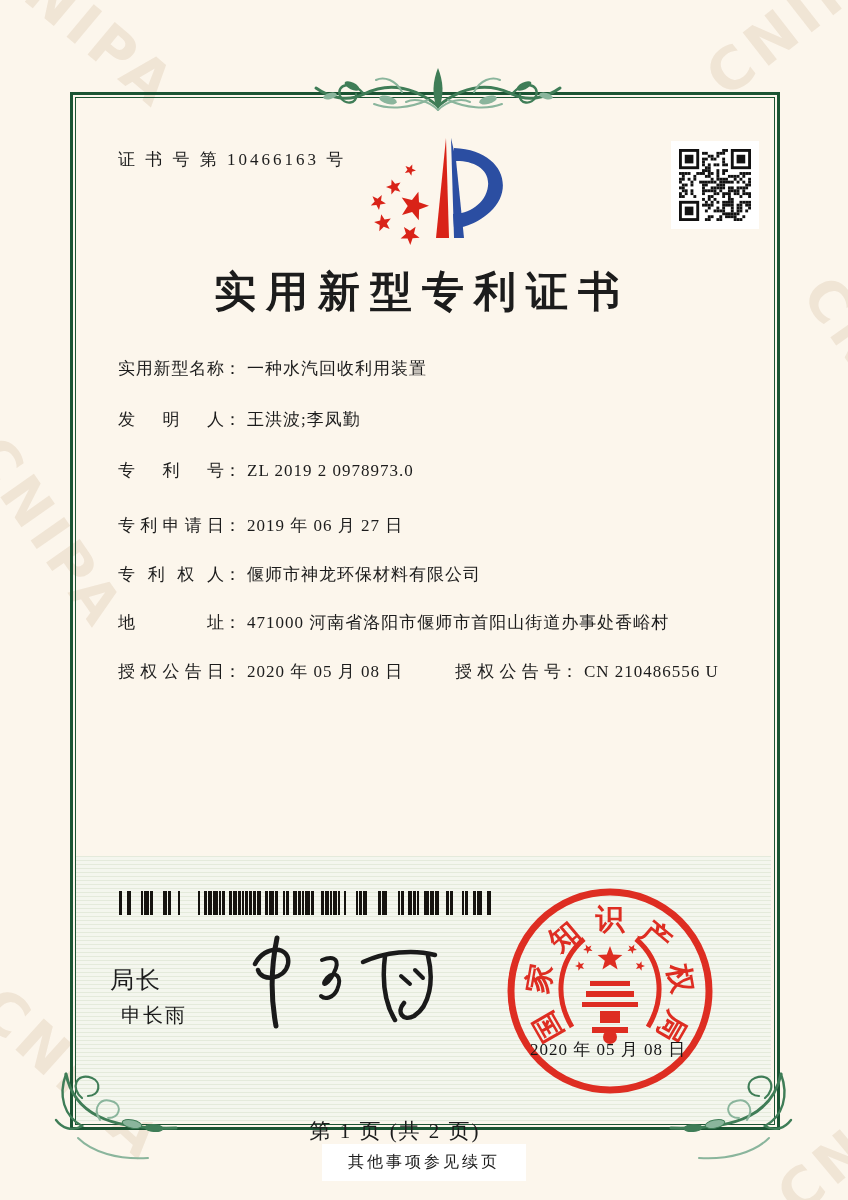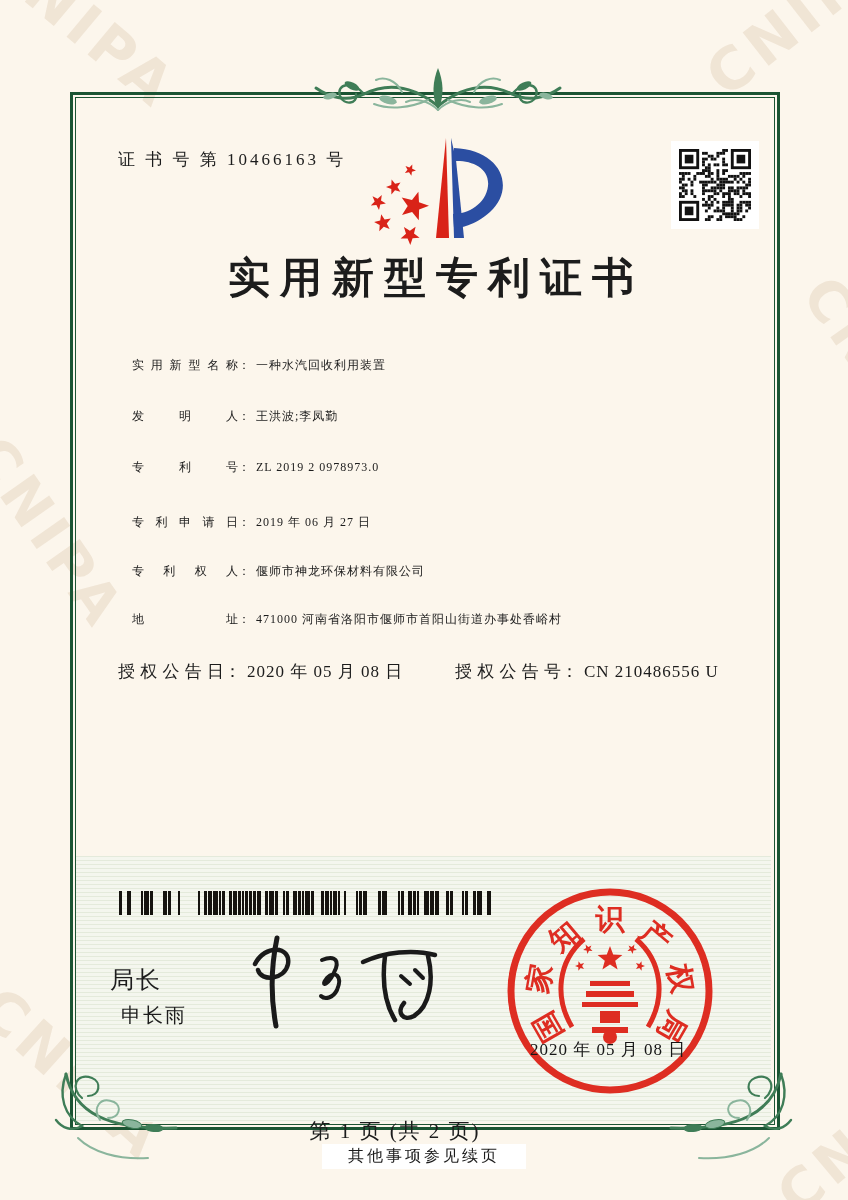--- a/index.html
+++ b/index.html
@@ -13,44 +13,44 @@
   #frame{left:70px;top:92px;width:704px;height:1032px;border:3px solid #1b5433;z-index:2;}
   #frame .inner{position:absolute;left:2px;top:2px;right:2px;bottom:2px;border:1px solid #1b5433;}
   
   #band{left:76px;top:856px;width:695px;height:266px;z-index:1;
         background:repeating-linear-gradient(180deg,#e4eadb 0px,#e4eadb 1px,#f4f6ee 1px,#f4f6ee 4px);}
   
   #certno{left:118px;top:148px;font-size:17px;letter-spacing:3px;z-index:4;}
   #logo{left:350px;top:130px;z-index:4;}
   #qr{left:671px;top:141px;width:88px;height:88px;background:#fff;z-index:4;}
   #qr svg{position:absolute;left:8px;top:8px;}
-  #title{left:70px;top:250px;width:704px;text-align:center;font-size:42px;font-weight:bold;
-         letter-spacing:10px;z-index:4;padding-left:14px;}
-  
-  .frow{position:absolute;left:132px;font-size:12px;z-index:4;white-space:nowrap;}
+  #title{left:70px;top:264px;width:704px;text-align:center;font-size:42px;font-weight:bold;
+         letter-spacing:10px;z-index:4;}
+  
+  .frow{position:absolute;left:118px;font-size:17px;z-index:4;white-space:nowrap;}
   .flabel{display:inline-block;width:106px;text-align:justify;text-align-last:justify;vertical-align:bottom;}
   .fvalue{margin-left:6px;letter-spacing:1px;}
   #grantrow{position:absolute;left:118px;top:660px;font-size:17px;z-index:4;white-space:nowrap;}
   #grantno{position:absolute;left:337px;top:0;}
   
   #paras{left:98px;top:700px;width:656px;font-size:16.5px;line-height:1.66;
          text-align:justify;z-index:4;}
   #paras p{margin:0;text-indent:2em;letter-spacing:0.5px;}
   
   #barcode{left:119px;top:891px;z-index:4;}
   #juzhang{left:110px;top:964px;font-size:24px;letter-spacing:2px;z-index:4;}
   #juname{left:121px;top:1002px;font-size:20px;letter-spacing:2px;z-index:4;}
   #sig{left:225px;top:928px;z-index:4;}
   #seal{left:496px;top:877px;z-index:4;opacity:0.95;}
   #sealdate{left:508px;top:1038px;width:200px;text-align:center;font-size:17px;
             letter-spacing:1px;color:#161616;z-index:5;}
   #pagenum{left:70px;top:1097px;width:650px;text-align:center;font-size:21px;
            letter-spacing:2px;z-index:4;margin-top:20px;}
   #note{left:0;top:1144px;width:848px;text-align:center;z-index:4;}
-  #note span{display:inline-block;background:#ffffff;padding:2px 26px;font-size:16px;letter-spacing:3px;}
+  #note span{display:inline-block;background:#ffffff;padding:8px 26px;font-size:16px;letter-spacing:3px;}
   .orn{z-index:3;}
 </style>
 </head>
 <body>
 
 <div class="wm" style="left:-30px;top:-10px;font-size:58px;transform:rotate(40deg);">CNIPA</div>
 <div class="wm" style="left:690px;top:-20px;font-size:58px;transform:rotate(-38deg);">CNIPA</div>
 <div class="wm" style="left:770px;top:340px;font-size:56px;transform:rotate(55deg);">CNIPA</div>
 <div class="wm" style="left:-60px;top:500px;font-size:56px;transform:rotate(55deg);">CNIPA</div>
 <div class="wm" style="left:-40px;top:1040px;font-size:58px;transform:rotate(42deg);">CNIPA</div>

